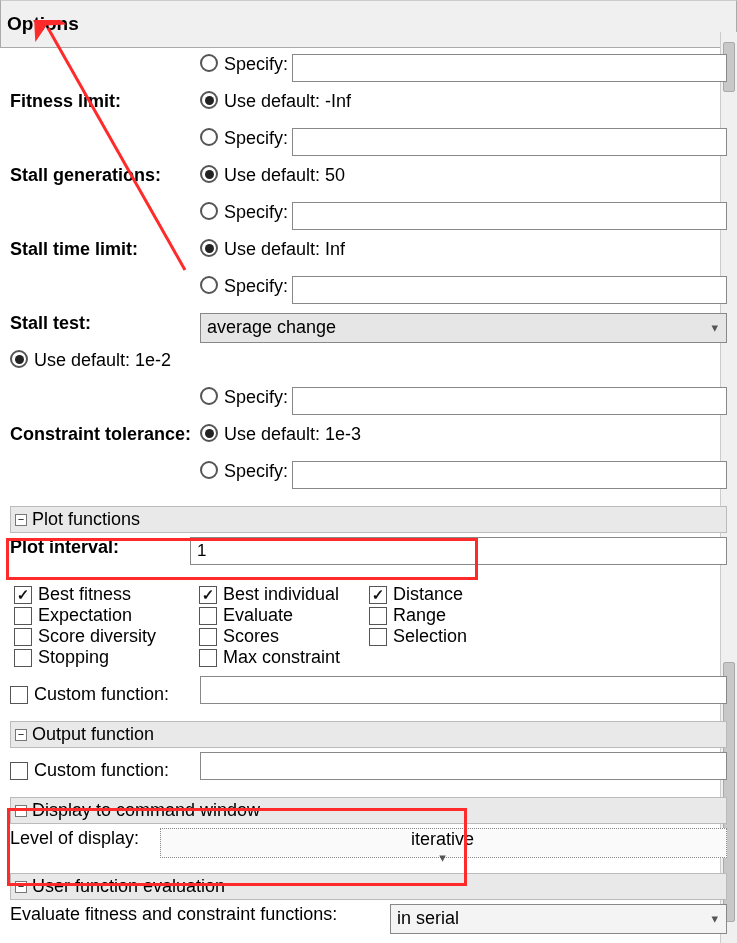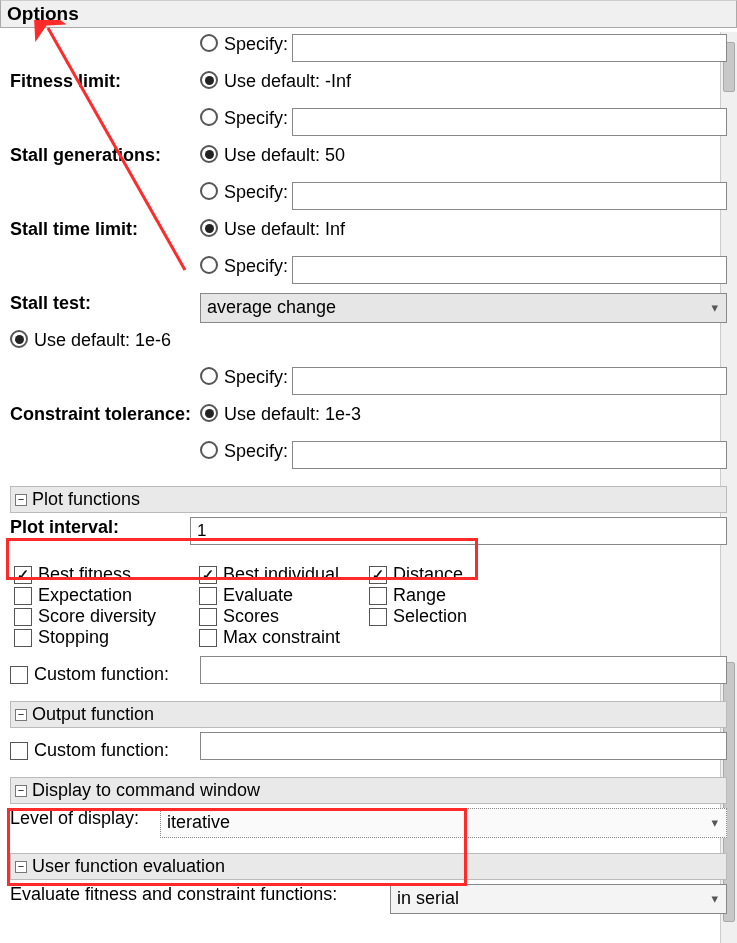--- a/index.html
+++ b/index.html
@@ -10,21 +10,21 @@
     background: #fff;
     width: 737px;
     height: 943px;
     overflow: hidden;
     position: relative;
   }
   .titlebar {
     background: #f0f0f0;
     border: 1px solid #aaa;
     border-top: 1px solid #ccc;
-    padding: 2px 6px;
+    padding: 12px 6px;
     font-weight: bold;
     font-size: 19px;
   }
   .body-area {
     position: relative;
     padding: 6px 10px 0 10px;
   }
   .row {
     display: flex;
     min-height: 37px;
@@ -79,21 +79,21 @@
   .selectbox {
     border: 1px solid #888;
     background: #e6e6e6;
     height: 30px;
     flex: 1;
     display: flex;
     align-items: center;
     justify-content: space-between;
     padding: 0 8px 1px 6px;
   }
-  .selectbox.light { background: #fafafa; border: 1px dotted #888; }
+  .selectbox.light { background: #fafafa; border: 1px dotted #888; flex-direction: column; }
   .chev { font-size: 13px; color: #555; }
   .section-hdr {
     background: #e9e9e9;
     border: 1px solid #bbb;
     padding: 2px 4px;
     margin-top: 8px;
     display: flex;
     align-items: center;
   }
   .section-hdr .mini {
@@ -200,21 +200,21 @@
   <div class="row">
     <div class="labelcol">Stall test:</div>
     <div class="selectbox">
       <span>average change</span>
       <span class="chev">▾</span>
     </div>
   </div>
 
   <div class="row">
     <span class="radio sel"></span>
-    <span>Use default: 1e-6</span>
+    <span>Use default: 1e-2</span>
   </div>
   <div class="row">
     <div class="labelcol"></div>
     <span class="radio"></span>
     <span>Specify:</span>
     <input class="txt" style="margin-left: 4px;">
   </div>
 
   <div class="row">
     <div class="labelcol">Constraint tolerance:</div>

